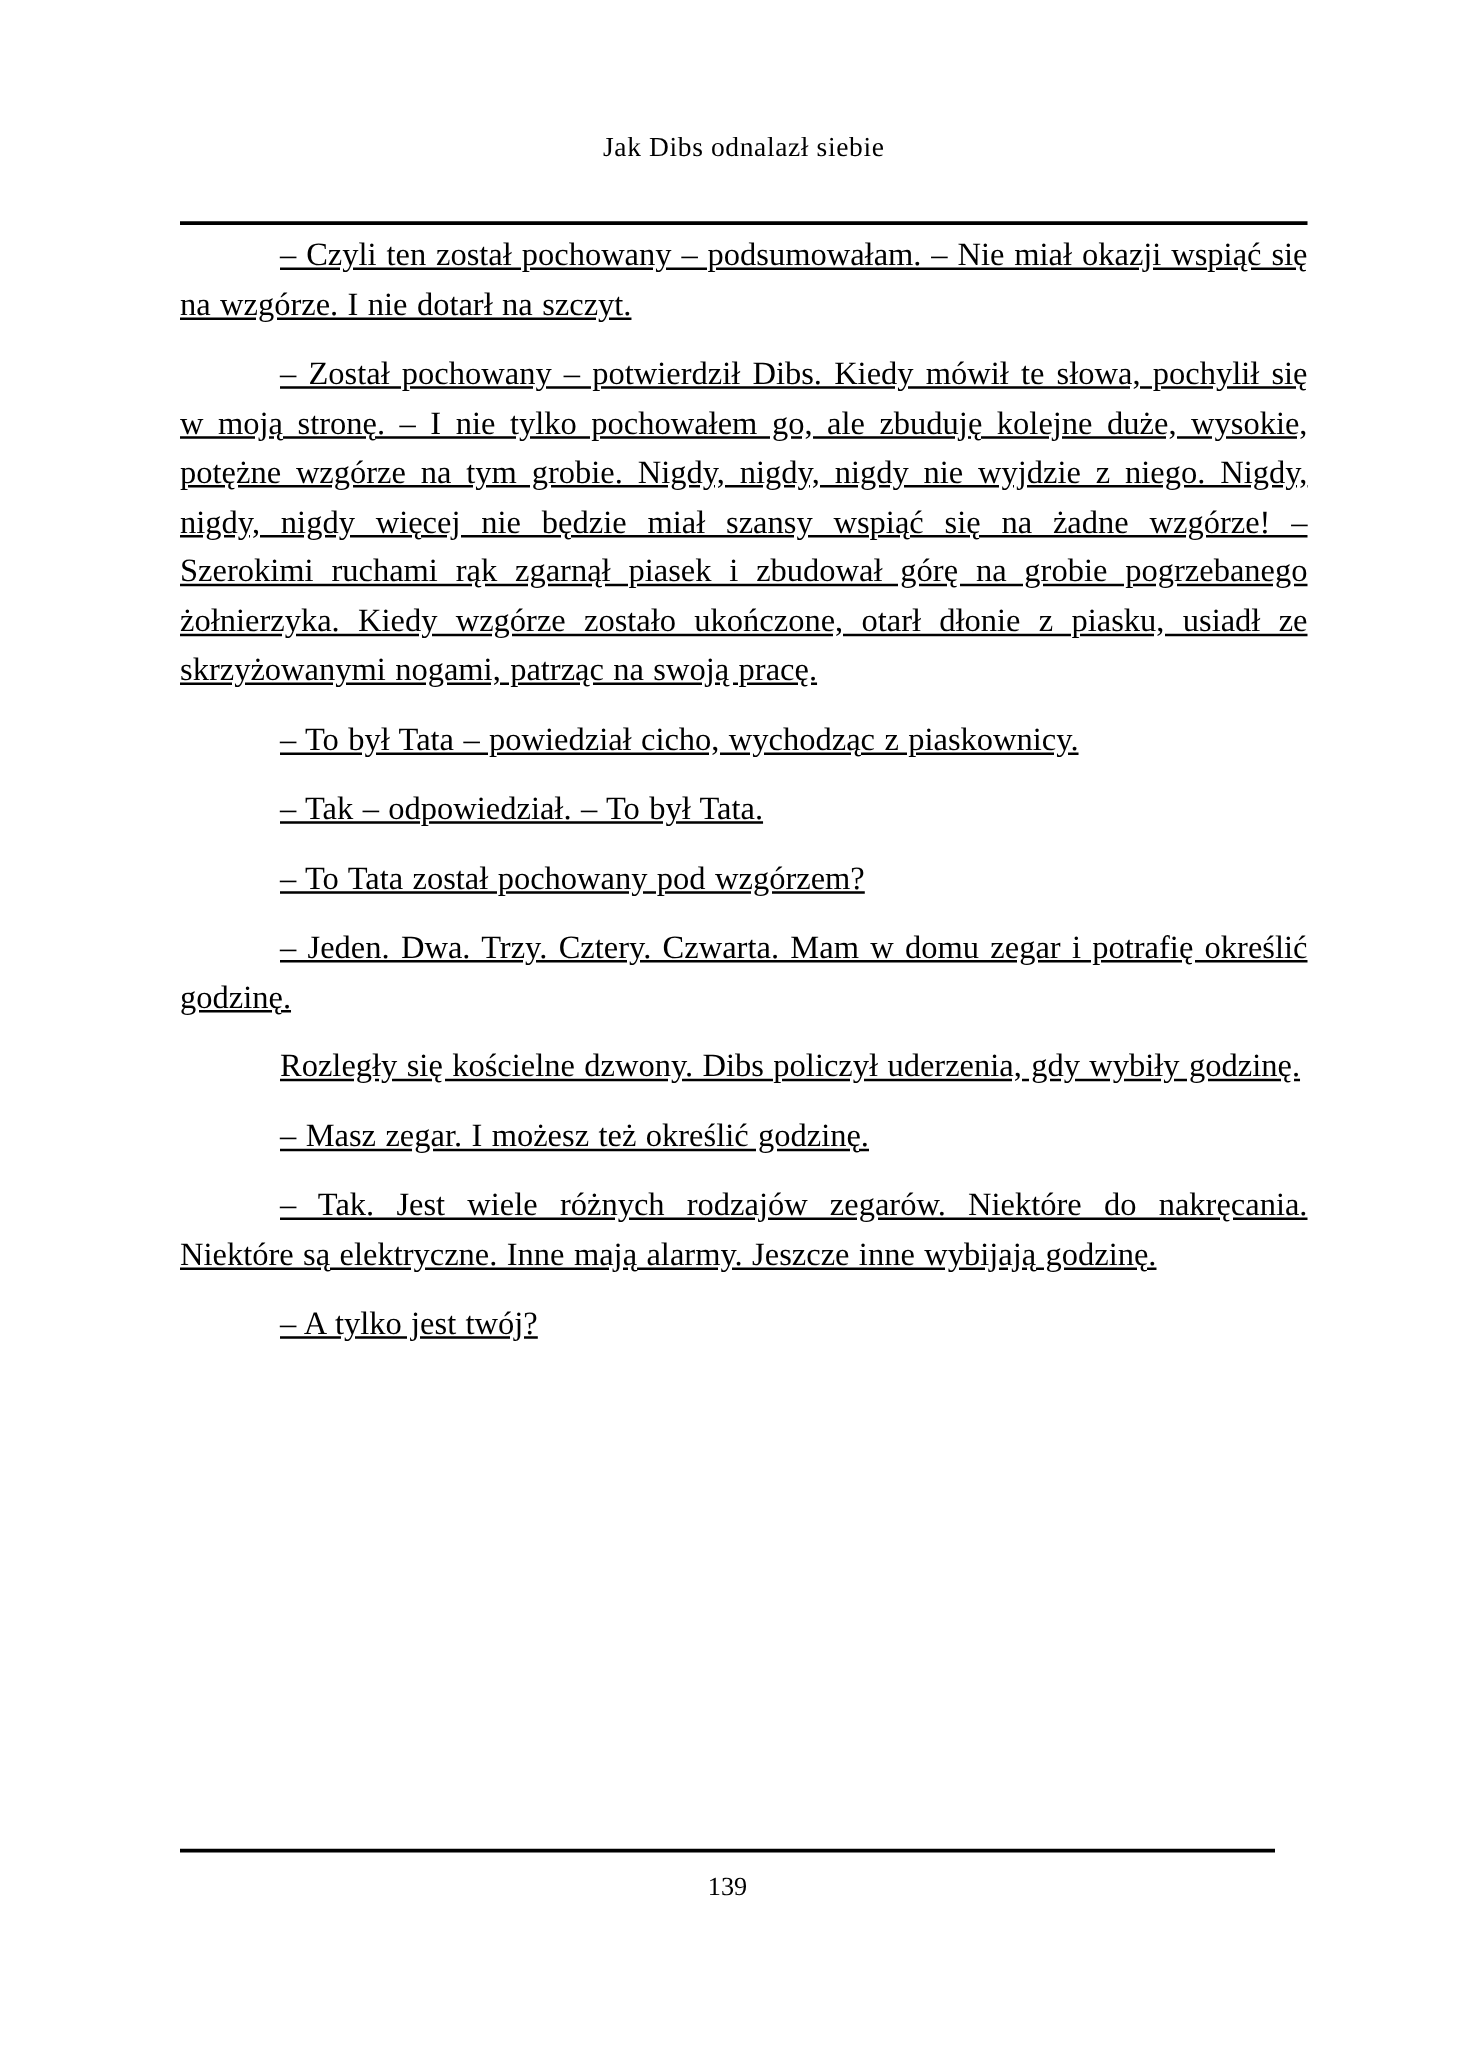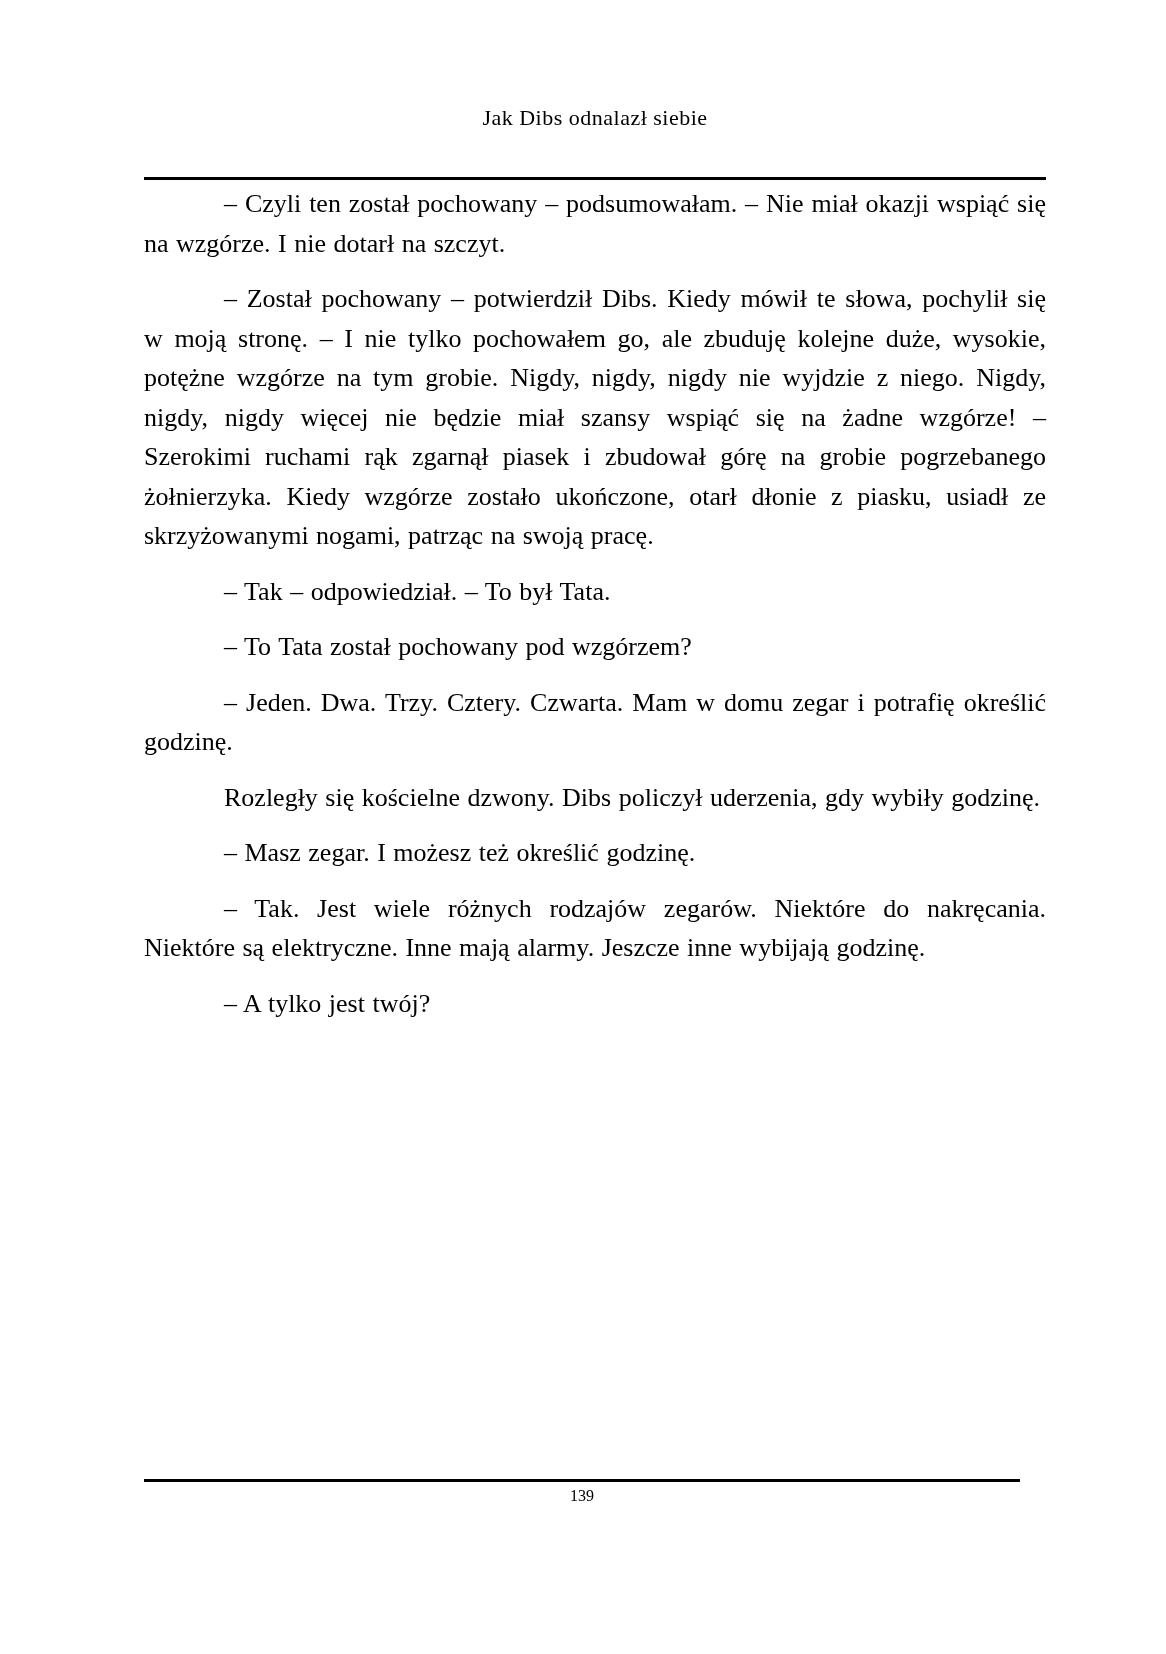--- a/index.html
+++ b/index.html
@@ -40,52 +40,55 @@
   .body-text {
     margin-top: 4px;
     font-size: 26px;
     line-height: 39.5px;
     text-align: justify;
     word-spacing: 1px;
   }
   .body-text p {
     margin: 0 0 16px 0;
     text-indent: 80px;
+    text-decoration: underline;
   }
   .page-footer {
     position: absolute;
     left: 144px;
     right: 146px;
     top: 1479px;
   }
   .footer-rule {
     border: none;
     border-top: 3px solid #000000;
     margin: 0;
   }
   .page-number {
     text-align: center;
-    font-size: 16px;
+    font-size: 21px;
     line-height: 28px;
+    margin-top: 13px;
   }
 </style>
 </head>
 <body>
 
 <div class="page">
 
   <div class="running-header-wrap">
     <span class="running-header">Jak Dibs odnalazł siebie</span>
   </div>
 
   <hr class="header-rule">
 
   <main class="body-text" id="body-text">
       <p>– Czyli ten został pochowany – podsumowałam. – Nie miał okazji wspiąć się na wzgórze. I nie dotarł na szczyt.</p>
       <p>– Został pochowany – potwierdził Dibs. Kiedy mówił te słowa, pochylił się w moją stronę. – I nie tylko pochowałem go, ale zbuduję kolejne duże, wysokie, potężne wzgórze na tym grobie. Nigdy, nigdy, nigdy nie wyjdzie z niego. Nigdy, nigdy, nigdy więcej nie będzie miał szansy wspiąć się na żadne wzgórze! – Szerokimi ruchami rąk zgarnął piasek i zbudował górę na grobie pogrzebanego żołnierzyka. Kiedy wzgórze zostało ukończone, otarł dłonie z piasku, usiadł ze skrzyżowanymi nogami, patrząc na swoją pracę.</p>
+      <p>– To był Tata – powiedział cicho, wychodząc z piaskownicy.</p>
       <p>– Tak – odpowiedział. – To był Tata.</p>
       <p>– To Tata został pochowany pod wzgórzem?</p>
       <p>– Jeden. Dwa. Trzy. Cztery. Czwarta. Mam w domu zegar i potrafię określić godzinę.</p>
       <p>Rozległy się kościelne dzwony. Dibs policzył uderzenia, gdy wybiły godzinę.</p>
       <p>– Masz zegar. I możesz też określić godzinę.</p>
       <p>– Tak. Jest wiele różnych rodzajów zegarów. Niektóre do nakręcania. Niektóre są elektryczne. Inne mają alarmy. Jeszcze inne wybijają godzinę.</p>
       <p>– A tylko jest twój?</p>
     </main>
 
   <footer class="page-footer">

